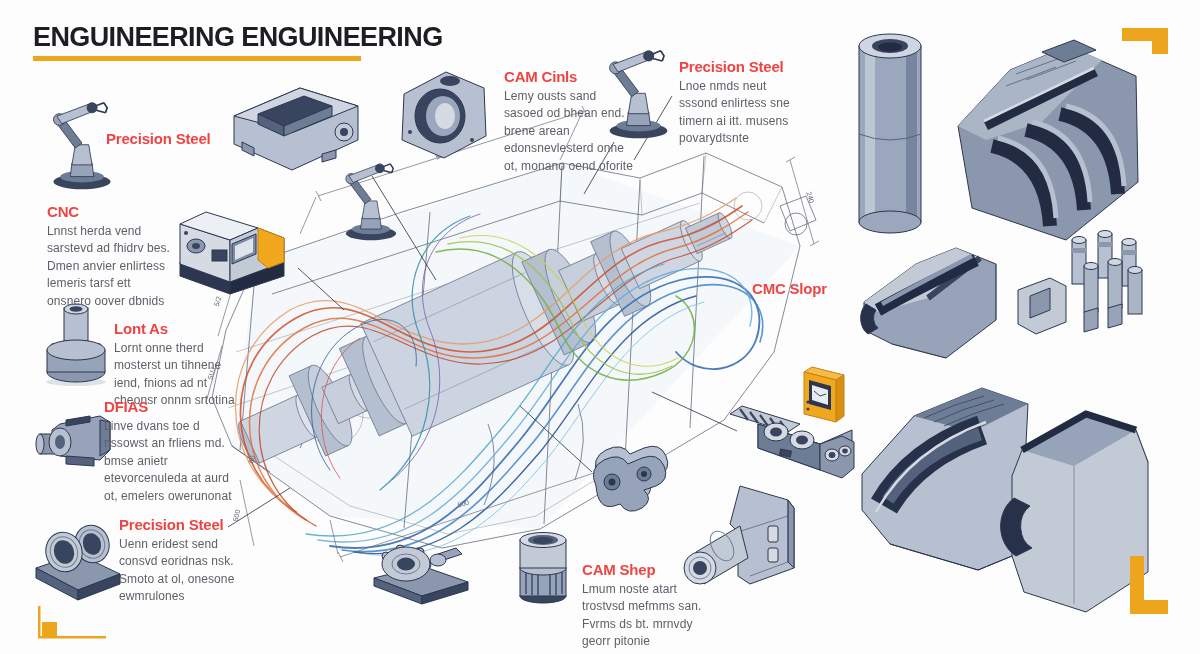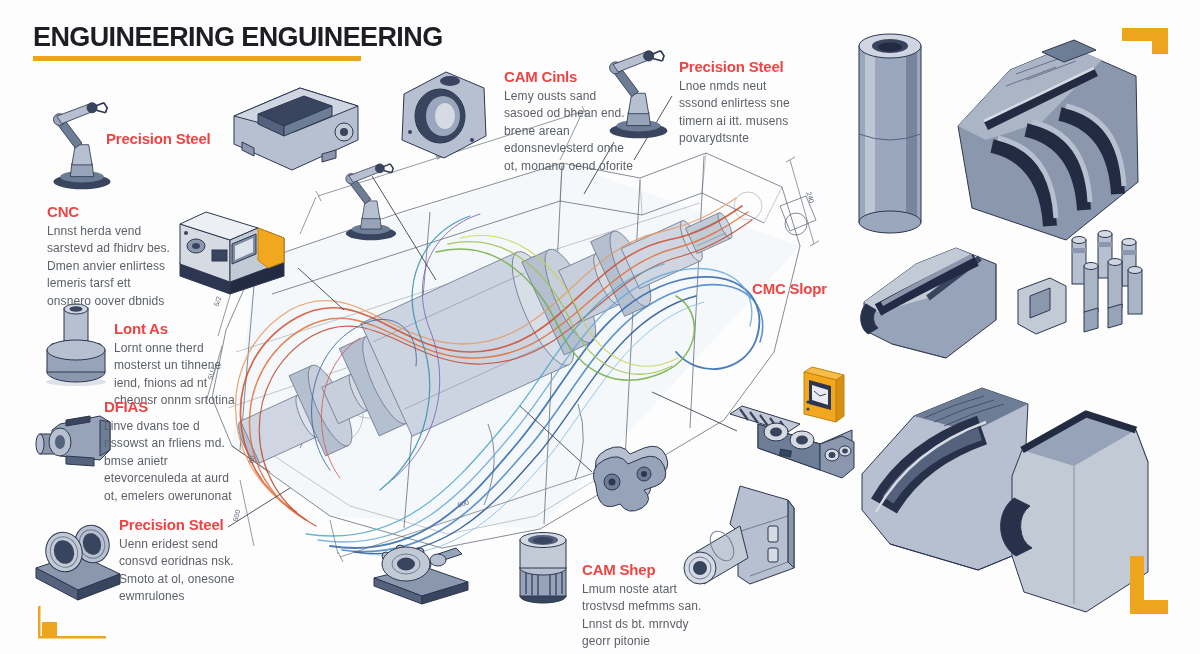--- a/index.html
+++ b/index.html
@@ -50,21 +50,21 @@
 </div>
 <div class="card" style="left:679px;top:58px;width:124px">
   <h3>Precision Steel</h3>
   <p>Lnoe nmds neut sssond enlirtess sne timern ai itt. musens povarydtsnte</p>
 </div>
 <div class="card" style="left:752px;top:280px;width:130px">
   <h3>CMC Slopr</h3>
 </div>
 <div class="card" style="left:582px;top:561px;width:130px">
   <h3>CAM Shep</h3>
-  <p>Lmum noste atart trostvsd mefmms san. Lnnst ds bt. mrnvdy georr pitonie</p>
+  <p>Lmum noste atart trostvsd mefmms san. Fvrms ds bt. mrnvdy georr pitonie</p>
 </div>
 
 <div class="corner" style="left:1122px;top:28px">
   <svg width="46" height="26">
       <polygon points="0,0 46,0 46,26 30,26 30,13 0,13" fill="#EDA51D"></polygon>
     </svg>
 </div>
 <div class="corner" style="left:1130px;top:556px">
   <svg width="38" height="58">
       <polygon points="0,0 14,0 14,44 38,44 38,58 0,58" fill="#EDA51D"></polygon>

